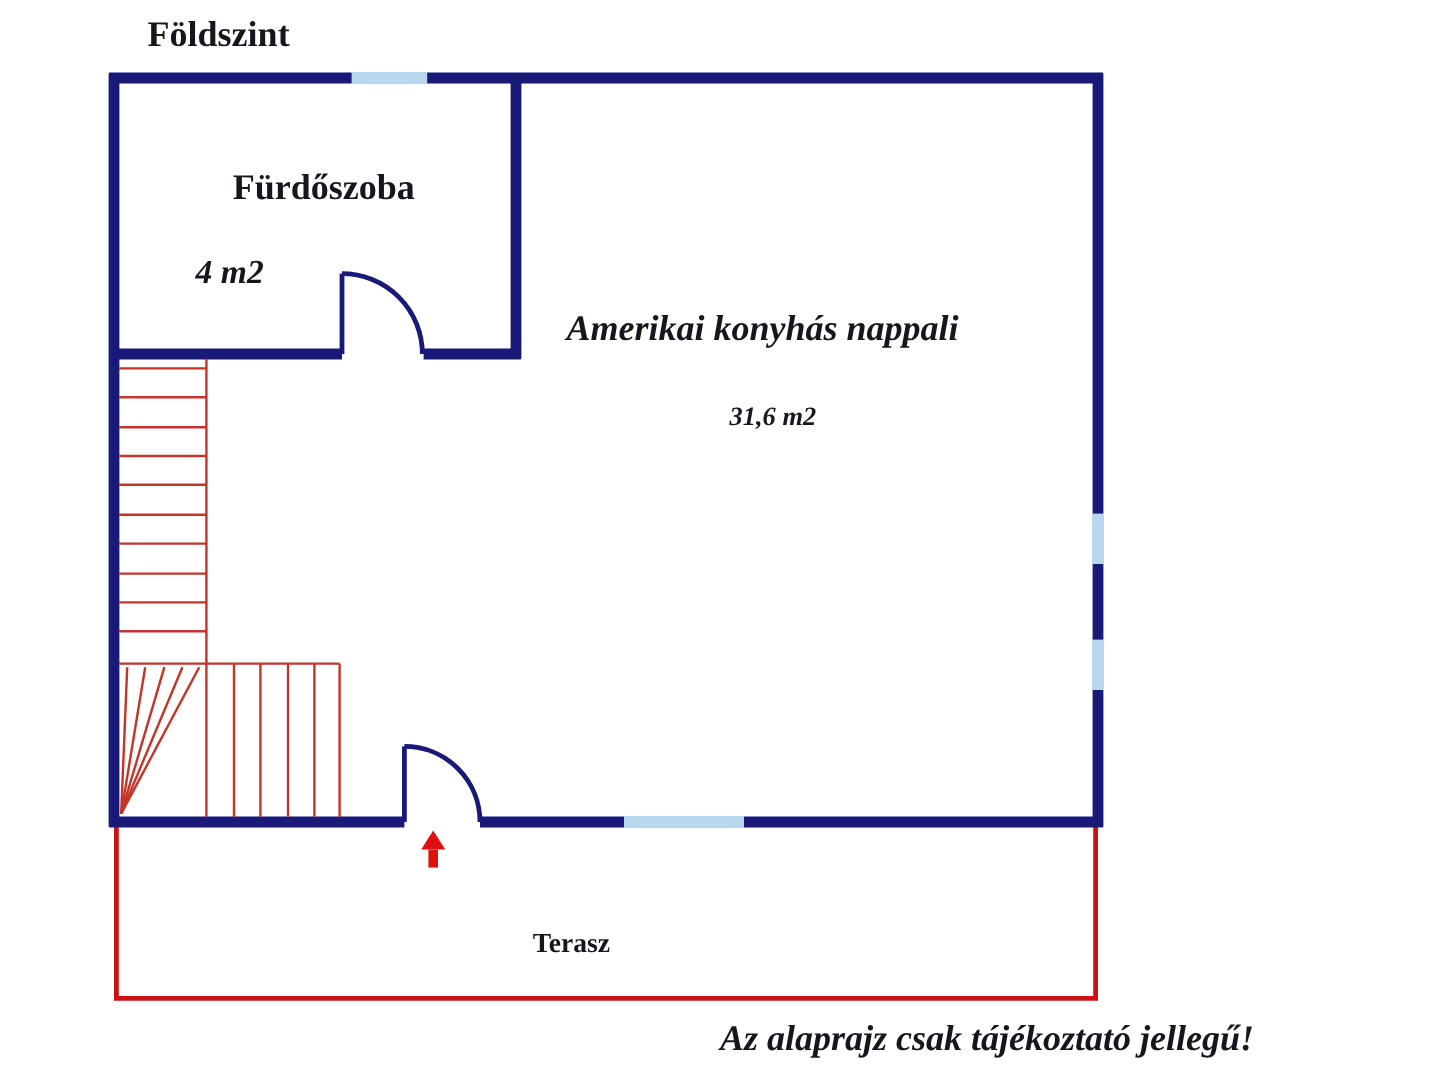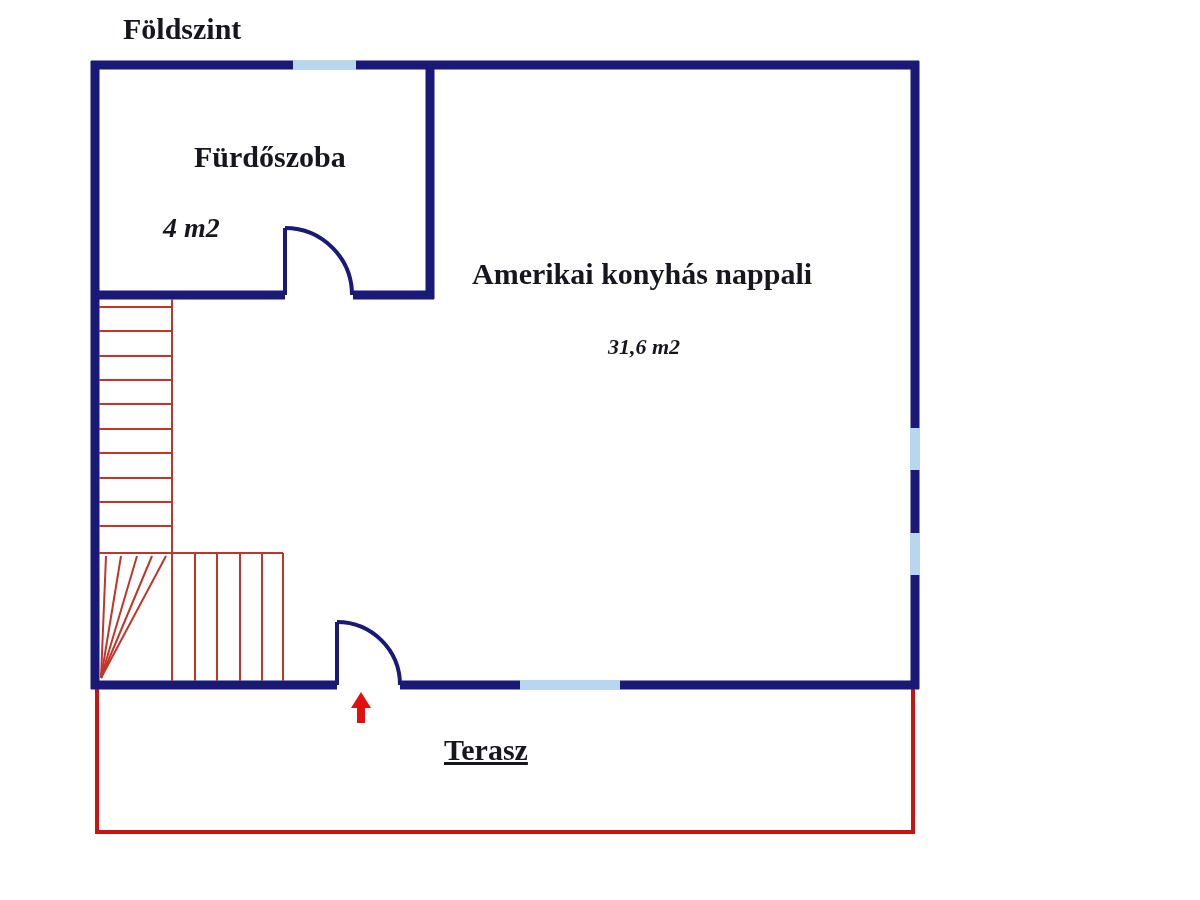--- a/index.html
+++ b/index.html
@@ -20,23 +20,23 @@
   .wall-thin{stroke:var(--wall);stroke-width:4;fill:none;}
   .window-pane{fill:var(--window);stroke:none;}
   .stair{stroke:var(--stair-red);stroke-width:2;fill:none;}
   .terrace-line{stroke:var(--terrace-red);stroke-width:4;fill:none;}
   .arrow{fill:var(--accent-red);stroke:none;}
 
   .label{position:absolute;color:var(--text);font-weight:bold;white-space:nowrap;}
   .lbl-title{left:123px;top:12px;font-size:30px;}
   .lbl-bathroom{left:163px;top:140px;font-size:30px;margin-left:31px;}
   .lbl-bathroom-area{left:163px;top:212px;font-size:28px;font-style:italic;}
-  .lbl-living{left:472px;top:257px;font-size:30px;text-align:center;}
+  .lbl-living{left:472px;top:257px;font-size:30px;font-style:italic;text-align:center;}
   .lbl-living-area{left:608px;top:334px;font-size:22px;font-style:italic;}
-  .lbl-terrace{left:444px;top:733px;font-size:30px;text-decoration:underline;}
+  .lbl-terrace{left:444px;top:773px;font-size:23px;}
   .lbl-disclaimer{left:600px;top:849px;font-size:30px;font-style:italic;}
 </style>
 </head>
 <body>
 
 <div id="canvas">
 
   <svg id="plan-svg" viewBox="0 0 1200 900" aria-hidden="true">
 
     <g>
@@ -121,13 +121,14 @@
   <div class="label lbl-title">Földszint</div>
 
   <div class="label lbl-bathroom">Fürdőszoba</div>
   <div class="label lbl-bathroom-area">4 m2</div>
 
   <div class="label lbl-living">Amerikai konyhás nappali</div>
   <div class="label lbl-living-area">31,6 m2</div>
 
   <div class="label lbl-terrace">Terasz</div>
 
+  <div class="label lbl-disclaimer">Az alaprajz csak tájékoztató jellegű!</div>
 </div>
 
 </body></html>

